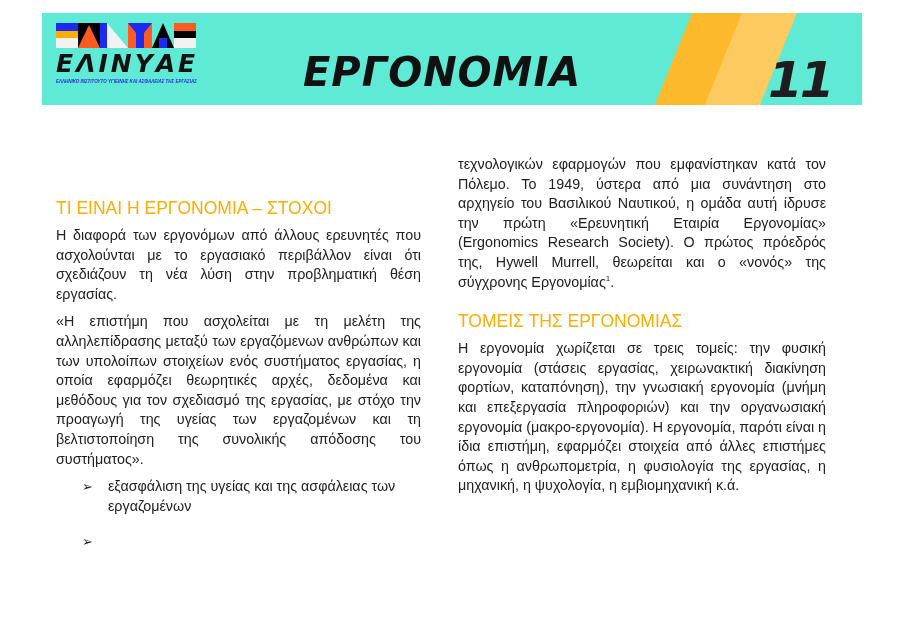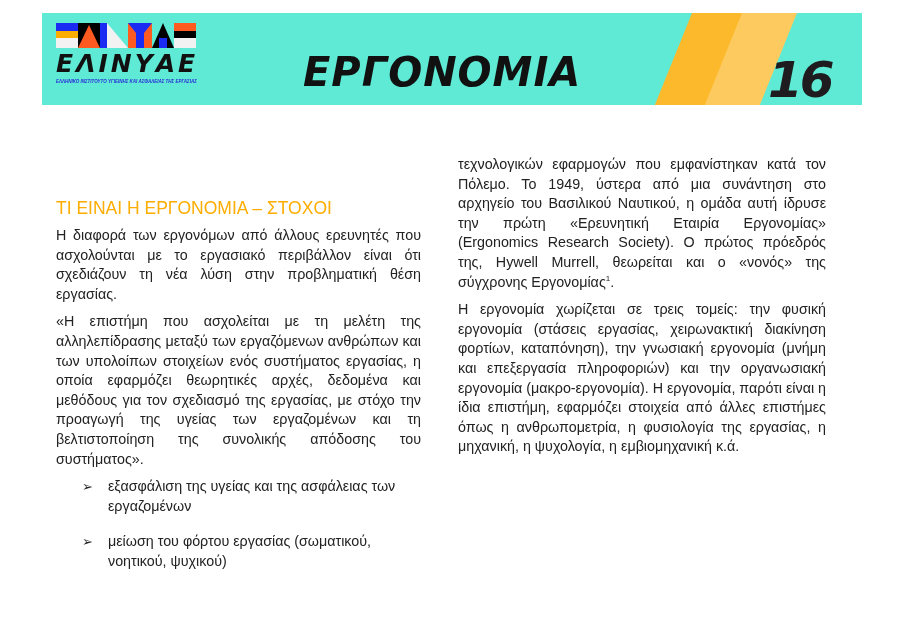--- a/index.html
+++ b/index.html
@@ -183,37 +183,37 @@
         <rect x="118" y="8" width="22" height="7" fill="#000"></rect>
         <rect x="118" y="15" width="22" height="10" fill="#f2f2f2"></rect>
       </svg>
     </div>
     <div class="logo-word">ΕΛΙΝΥΑΕ</div>
     <div class="logo-sub">ΕΛΛΗΝΙΚΟ ΙΝΣΤΙΤΟΥΤΟ ΥΓΙΕΙΝΗΣ ΚΑΙ ΑΣΦΑΛΕΙΑΣ ΤΗΣ ΕΡΓΑΣΙΑΣ</div>
   </div>
 
   <div class="website">www.elinyae.gr</div>
   <div class="title">ΕΡΓΟΝΟΜΙΑ</div>
-  <div class="page-number">16</div>
+  <div class="page-number">11</div>
 </div>
 
 <div class="col col-left">
   <h2 class="section-heading">ΤΙ ΕΙΝΑΙ Η ΕΡΓΟΝΟΜΙΑ – ΣΤΟΧΟΙ</h2>
   <p>Η διαφορά των εργονόμων από άλλους ερευνητές που ασχολούνται με το εργασιακό περιβάλλον είναι ότι σχεδιάζουν τη νέα λύση στην προβληματική θέση εργασίας.</p>
   <p>«Η επιστήμη που ασχολείται με τη μελέτη της αλληλεπίδρασης μεταξύ των εργαζόμενων ανθρώπων και των υπολοίπων στοιχείων ενός συστήματος εργασίας, η οποία εφαρμόζει θεωρητικές αρχές, δεδομένα και μεθόδους για τον σχεδιασμό της εργασίας, με στόχο την προαγωγή της υγείας των εργαζομένων και τη βελτιστοποίηση της συνολικής απόδοσης του συστήματος».</p>
   <ul class="bullets">
     <li>
       <span class="bullet-icon">➢</span>
       <span>εξασφάλιση της υγείας και της ασφάλειας των εργαζομένων</span>
     </li>
     <li>
       <span class="bullet-icon">➢</span>
-      <span>μείωση του φόρτου εργασίας (σωματικού, νοητικού, ψυχικού)</span>
     </li>
   </ul>
 </div>
 
 <div class="col col-right">
   <p>
     <span>τεχνολογικών εφαρμογών που εμφανίστηκαν κατά τον Πόλεμο. Το 1949, ύστερα από μια συνάντηση στο αρχηγείο του Βασιλικού Ναυτικού, η ομάδα αυτή ίδρυσε την πρώτη «Ερευνητική Εταιρία Εργονομίας» (Ergonomics Research Society). Ο πρώτος πρόεδρός της, Hywell Murrell, θεωρείται και ο «νονός» της σύγχρονης Εργονομίας</span><sup>1</sup><span>.</span>
   </p>
+  <h2 class="section-heading gap-heading">ΤΟΜΕΙΣ ΤΗΣ ΕΡΓΟΝΟΜΙΑΣ</h2>
   <p>Η εργονομία χωρίζεται σε τρεις τομείς: την φυσική εργονομία (στάσεις εργασίας, χειρωνακτική διακίνηση φορτίων, καταπόνηση), την γνωσιακή εργονομία (μνήμη και επεξεργασία πληροφοριών) και την οργανωσιακή εργονομία (μακρο-εργονομία). Η εργονομία, παρότι είναι η ίδια επιστήμη, εφαρμόζει στοιχεία από άλλες επιστήμες όπως η ανθρωπομετρία, η φυσιολογία της εργασίας, η μηχανική, η ψυχολογία, η εμβιομηχανική κ.ά.</p>
 </div>
 
 </body></html>

